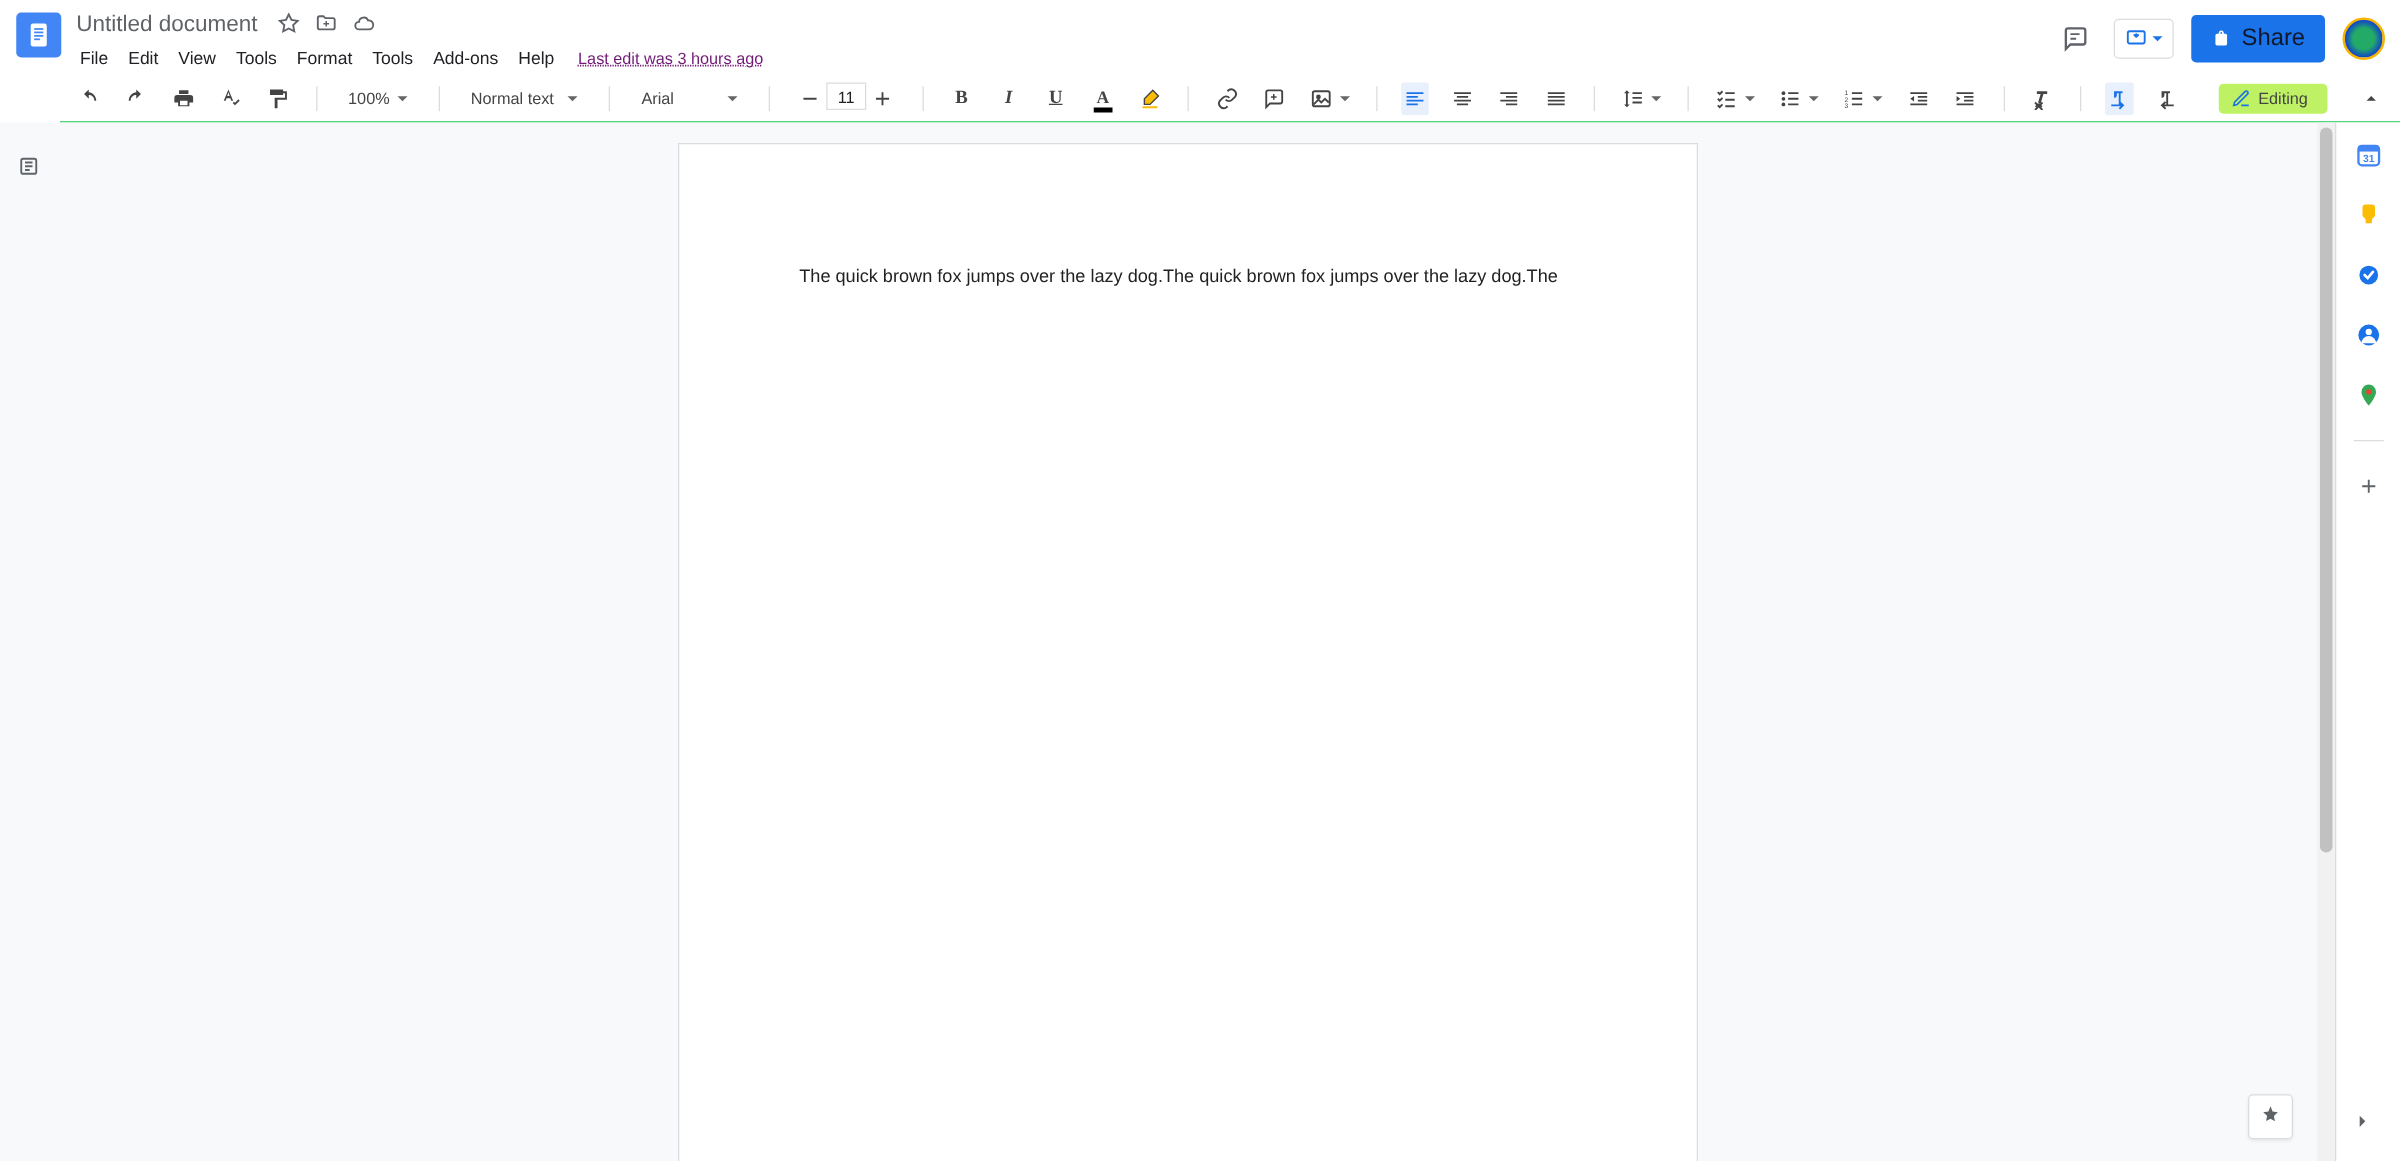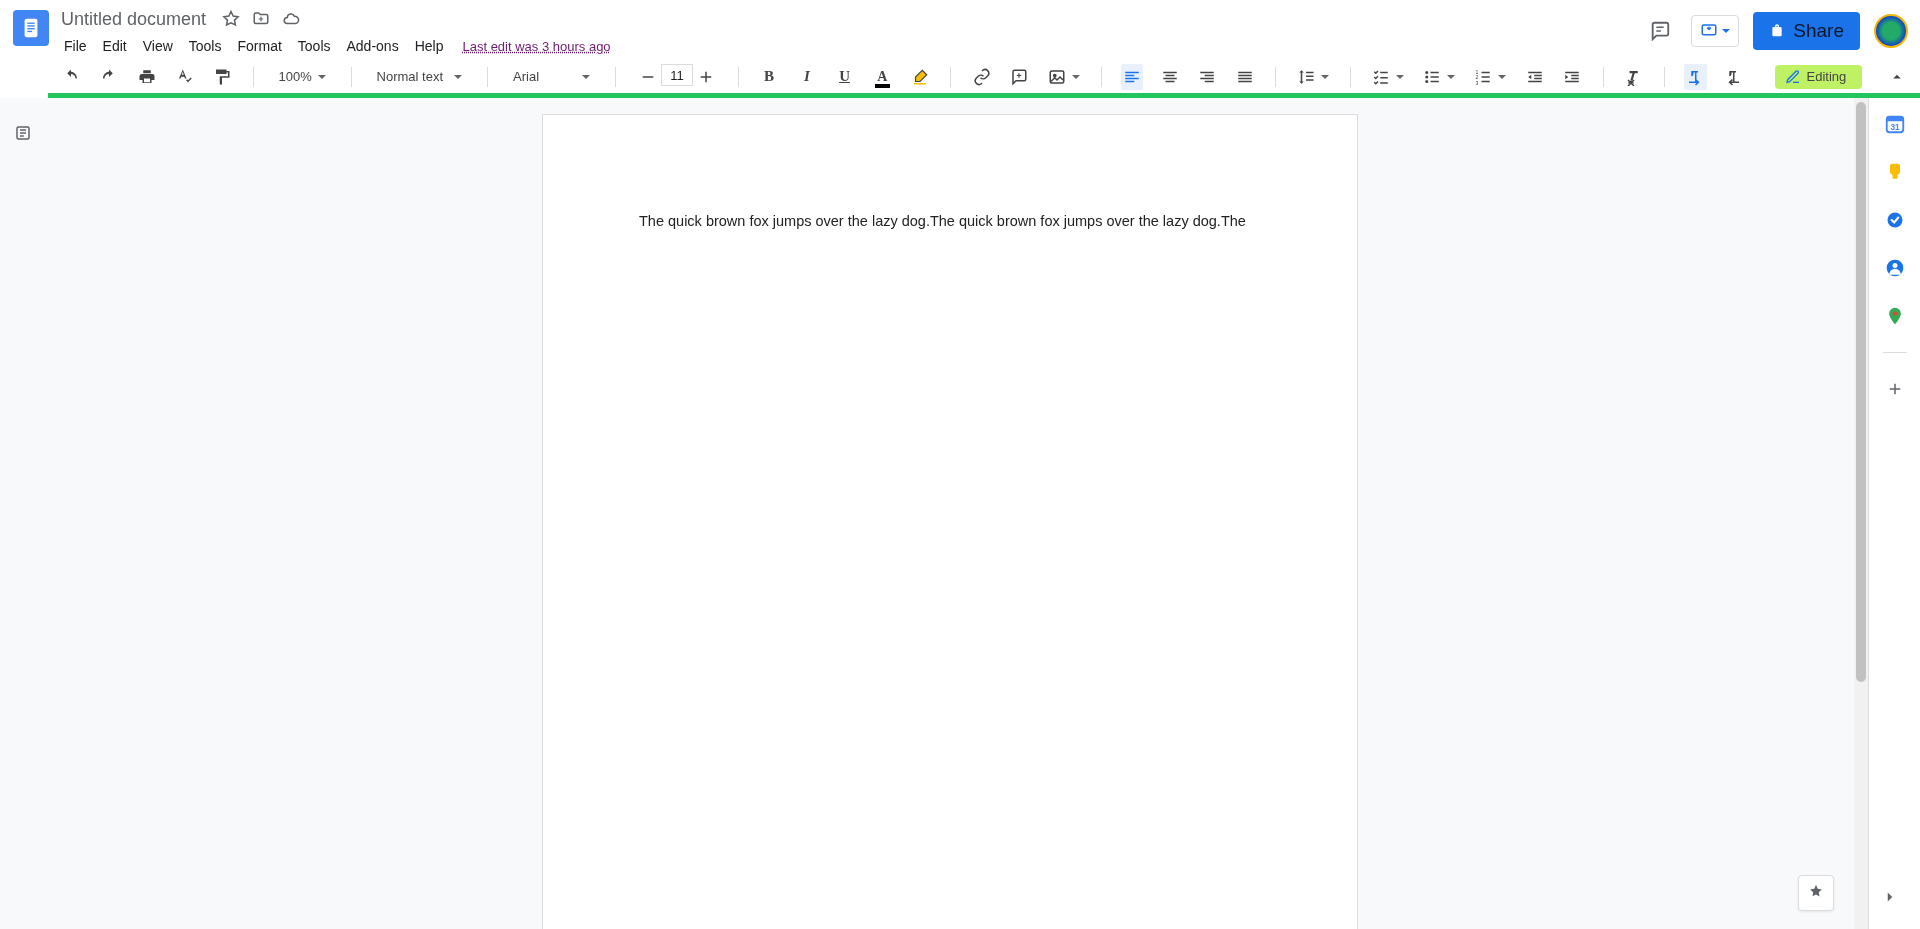--- a/index.html
+++ b/index.html
@@ -18,21 +18,21 @@
 .menu-row { display: flex; align-items: center; gap: 2px; height: 28px; font-size: 14px; color: #202124; }
 .menu-item { padding: 4px 7px; border-radius: 4px; cursor: pointer; }
 .last-edit { color: #701a75; margin-left: 10px; font-size: 13px; text-decoration: underline dotted; cursor: pointer; }
 .menubar-right { display: flex; align-items: center; gap: 14px; margin-top: 6px; }
 .mb-btn { width: 34px; height: 34px; display: flex; align-items: center; justify-content: center; border-radius: 50%; cursor: pointer; color: #5f6368; }
 .present-btn { border: 1px solid #dadce0; border-radius: 4px; padding: 6px 8px; display: flex; align-items: center; gap: 4px; color: #1a73e8; cursor: pointer; }
 .share-btn { background: #1a73e8; color: #0f172a; border-radius: 4px; padding: 8px 16px; display: flex; align-items: center; gap: 8px; font-size: 19px; font-weight: 500; cursor: pointer; }
 .avatar { width: 34px; height: 34px; border-radius: 50%; background: radial-gradient(circle, #2a6 40%, #14c 70%); border: 2px solid #f4b400; cursor: pointer; }
 
 
-.toolbar { display: flex; align-items: center; padding: 4px 12px; border-bottom: 5px solid #22c55e; height: 38px; gap: 15px; margin-left: 48px; }
+.toolbar { display: flex; align-items: center; padding: 4px 12px; border-bottom: 1px solid #22c55e; height: 38px; gap: 15px; margin-left: 48px; }
 .tbtn { width: 26px; height: 26px; display: flex; align-items: center; justify-content: center; border-radius: 2px; cursor: pointer; color: #444; }
 .tbtn.active { background: #e8f0fe; color: #1a73e8; }
 .tbtn svg { width: 18px; height: 18px; }
 .tsep { width: 1px; height: 20px; background: #dadce0; margin: 0 4px; }
 .tdropdown { display: flex; align-items: center; padding: 0 6px; height: 26px; border-radius: 2px; cursor: pointer; font-size: 13px; color: #444; gap: 6px; }
 .tdropdown .caret { border-top: 4px solid #666; border-left: 4px solid transparent; border-right: 4px solid transparent; }
 .fontsize { display: flex; }
 .fontsize .val { width: 32px; text-align: center; border: 1px solid #dadce0; height: 22px; line-height: 22px; font-size: 13px; }
 .toolbar-spacer { flex: 1; }
 .mode-pill { display: flex; align-items: center; gap: 6px; background: #bef264; border-radius: 4px; padding: 4px 10px; font-size: 13px; color: #444; cursor: pointer; }

